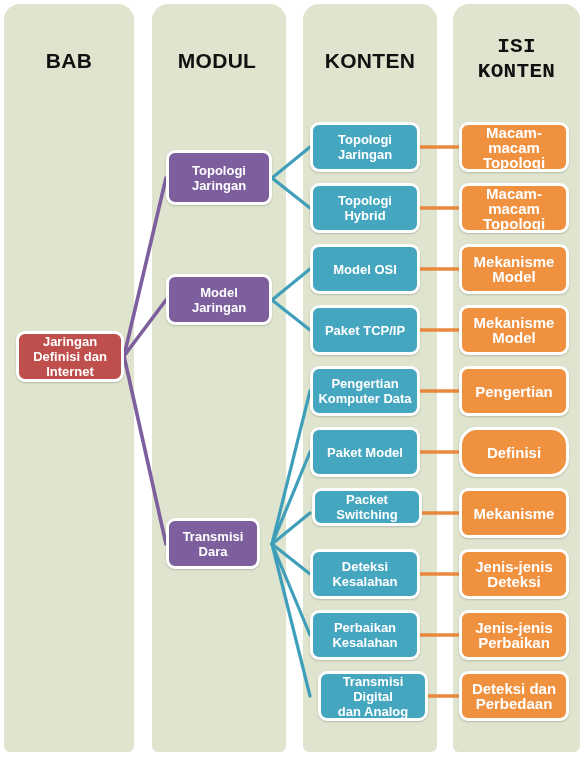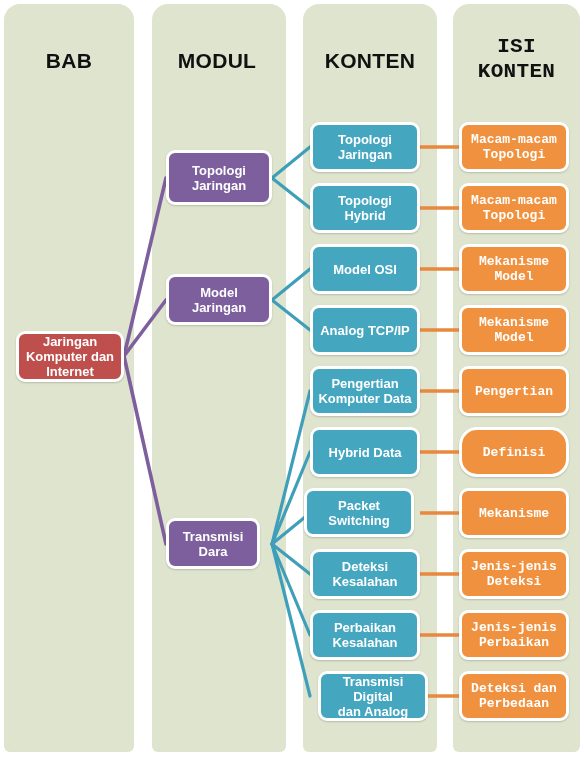--- a/index.html
+++ b/index.html
@@ -40,21 +40,21 @@
     text-align:center;
     color:#ffffff;
     font-weight:bold;
     line-height:15px;
     padding:2px 4px;
     box-shadow:0 1px 2px rgba(0,0,0,0.18);
   }
   .node.root{background:#bf4f4c;font-size:13px;}
   .node.modul{background:#7d5f9e;font-size:13px;}
   .node.konten{background:#45a6c0;font-size:13px;}
-  .node.isi{background:#f0913f;font-size:13px;font-family:Liberation Mono, monospace;}
+  .node.isi{background:#f0913f;font-size:15px;}
 </style>
 </head>
 <body>
 
 <div id="stage">
 
   <div class="column-panel" style="left:4px;top:4px;width:130px;height:748px;"></div>
   <div class="column-panel" style="left:152px;top:4px;width:134px;height:748px;"></div>
   <div class="column-panel" style="left:303px;top:4px;width:134px;height:748px;"></div>
   <div class="column-panel" style="left:453px;top:4px;width:127px;height:748px;"></div>
@@ -95,21 +95,21 @@
       <line x1="420" y1="513" x2="459" y2="513"></line>
       <line x1="420" y1="574" x2="459" y2="574"></line>
       <line x1="420" y1="635" x2="459" y2="635"></line>
       <line x1="420" y1="696" x2="459" y2="696"></line>
     </g>
   </svg>
 
   <div class="node root" style="left:16px;top:331px;width:108px;height:51px;">
     <div>
       <span>Jaringan</span><br>
-      <span>Komputer dan</span><br>
+      <span>Definisi dan</span><br>
       <span>Internet</span>
     </div>
   </div>
 
   <div class="node modul" style="left:166px;top:150px;width:106px;height:55px;">
     <div>
       <span>Topologi</span><br>
       <span>Jaringan</span>
     </div>
   </div>
@@ -124,30 +124,30 @@
     <div><span>Topologi</span><br>
     <span>Jaringan</span></div>
   </div>
   <div class="node konten" style="left:310px;top:244px;width:110px;height:50px;">
     <span>Model OSI</span>
   </div>
   <div class="node konten" style="left:310px;top:183px;width:110px;height:50px;">
     <span>Topologi Hybrid</span>
   </div>
   <div class="node konten" style="left:310px;top:305px;width:110px;height:50px;">
-    <span>Analog TCP/IP</span>
+    <span>Paket TCP/IP</span>
   </div>
   <div class="node konten" style="left:310px;top:366px;width:110px;height:50px;">
     <div><span>Pengertian</span><br>
     <span>Komputer Data</span></div>
   </div>
   <div class="node konten" style="left:310px;top:427px;width:110px;height:50px;">
-    <span>Hybrid Data</span>
-  </div>
-  <div class="node konten" style="left:304px;top:488px;width:110px;height:49px;text-align:center;">
+    <span>Paket Model</span>
+  </div>
+  <div class="node konten" style="left:312px;top:488px;width:110px;height:38px;text-align:center;">
     <div><span>Packet</span><br>
     <span>Switching</span></div>
   </div>
   <div class="node konten" style="left:310px;top:549px;width:110px;height:50px;">
     <div><span>Deteksi</span><br>
     <span>Kesalahan</span></div>
   </div>
   <div class="node konten" style="left:310px;top:610px;width:110px;height:50px;">
     <div><span>Perbaikan</span><br>
     <span>Kesalahan</span></div>

